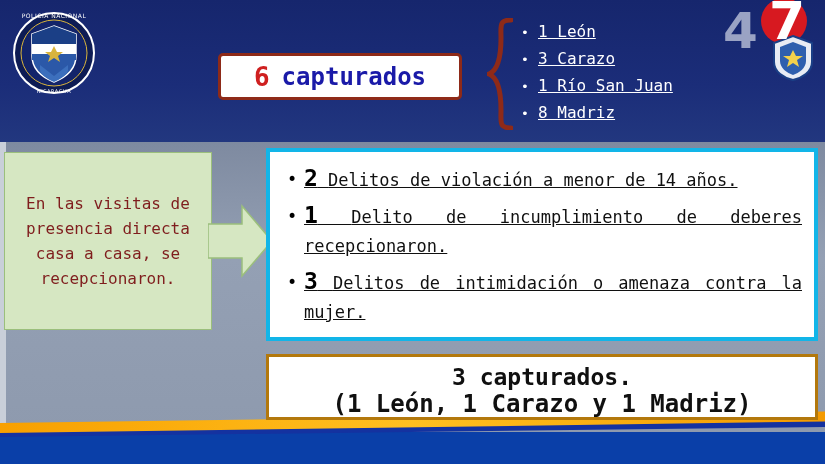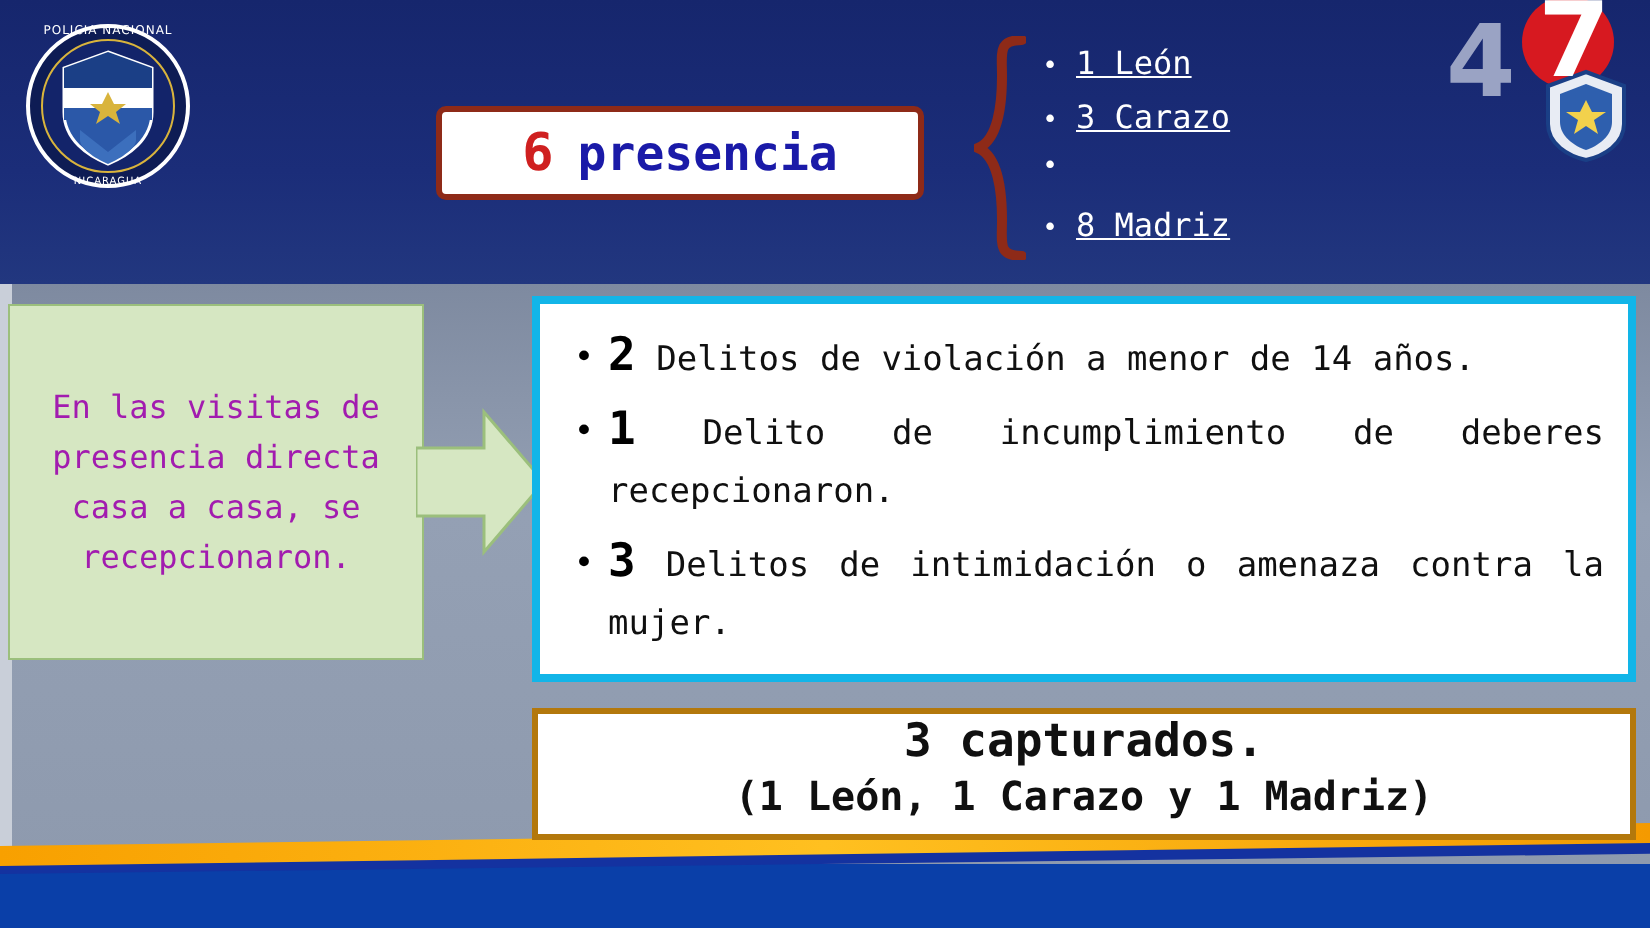--- a/index.html
+++ b/index.html
@@ -179,21 +179,21 @@
     border: 1px solid #9bbf7c;
     box-sizing: border-box;
     display: flex;
     align-items: center;
     justify-content: center;
     padding: 6px 10px;
   }
   .green-box p {
     margin: 0;
     text-align: center;
-    color: #a21caf;
+    color: #7f1d1d;
     font-size: 16px;
     line-height: 25px;
     font-family: "DejaVu Sans Mono", monospace;
   }
   .green-arrow {
     position: absolute;
     left: 208px; top: 202px;
     width: 66px; height: 78px;
   }
 
@@ -221,51 +221,52 @@
     color: #000000;
   }
   .delito-body {
     flex: 1 1 auto;
     text-align: justify;
     text-align-last: left;
     color: #101010;
     font-size: 17px;
     line-height: 29px;
     font-family: "DejaVu Sans Mono", monospace;
+    text-decoration: underline;
   }
   .delito-num {
     font-size: 23px;
     font-weight: bold;
     color: #000000;
     font-family: "DejaVu Sans Mono", monospace;
   }
 
   
   .capturados-box {
     position: absolute;
     left: 266px; top: 354px;
     width: 552px; height: 66px;
     background: #ffffff;
     border: 3px solid #b3780c;
     box-sizing: border-box;
     display: flex;
     flex-direction: column;
     align-items: center;
-    justify-content: flex-start;
+    justify-content: flex-end;
   }
   .capturados-title {
     color: #101010;
     font-size: 23px;
     font-weight: bold;
     font-family: "DejaVu Sans Mono", monospace;
     line-height: 28px;
   }
   .capturados-sub {
     color: #101010;
-    font-size: 20px;
+    font-size: 24px;
     font-weight: bold;
     font-family: "DejaVu Sans Mono", monospace;
     line-height: 26px;
   }
 </style>
 </head>
 <body>
 
 <div id="slide">
 
@@ -297,38 +298,39 @@
     <div class="num seven-top">7</div>
     <svg class="badge" viewBox="0 0 44 48">
       <path d="M22 2 L41 9 L41 28 C41 38 31 44 22 46 C13 44 3 38 3 28 L3 9 Z" fill="#e8ecf4" stroke="#1a3f86" stroke-width="2"></path>
       <path d="M22 8 L35 13 L35 27 C35 34 28 39 22 41 C16 39 9 34 9 27 L9 13 Z" fill="#2e5fae"></path>
       <polygon points="22,16 25,22 32,22 26,26 28,33 22,29 16,33 18,26 12,22 19,22" fill="#f2d14c"></polygon>
     </svg>
   </div>
 
   <div class="denuncias-box">
     <span class="denuncias-num">6</span>
-    <span class="denuncias-word">presencia</span>
+    <span class="denuncias-word">capturados</span>
   </div>
 
   <svg class="brace" viewBox="0 0 26 112">
     <path d="M24 2 C12 2 14 8 14 20 C14 34 12 52 2 56 C12 60 14 78 14 92 C14 104 12 110 24 110" fill="none" stroke="#8e2a18" stroke-width="5" stroke-linecap="round"></path>
   </svg>
 
   <div class="dept-list">
     <div class="dept-item">
       <span class="dept-bullet">•</span>
       <span class="dept-text">1 León</span>
     </div>
     <div class="dept-item">
       <span class="dept-bullet">•</span>
       <span class="dept-text">3 Carazo</span>
     </div>
     <div class="dept-item">
       <span class="dept-bullet">•</span>
+      <span class="dept-text">1 Río San Juan</span>
     </div>
     <div class="dept-item">
       <span class="dept-bullet">•</span>
       <span class="dept-text">8 Madriz</span>
     </div>
   </div>
 
   <div class="green-box">
     <p>En las visitas de presencia directa casa a casa, se recepcionaron.</p>
   </div>

